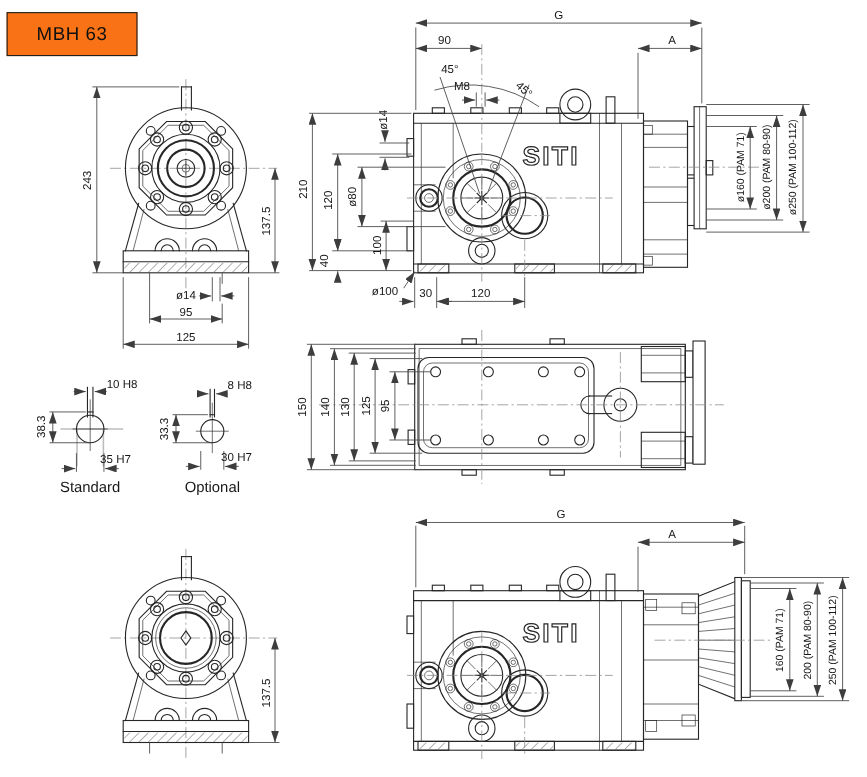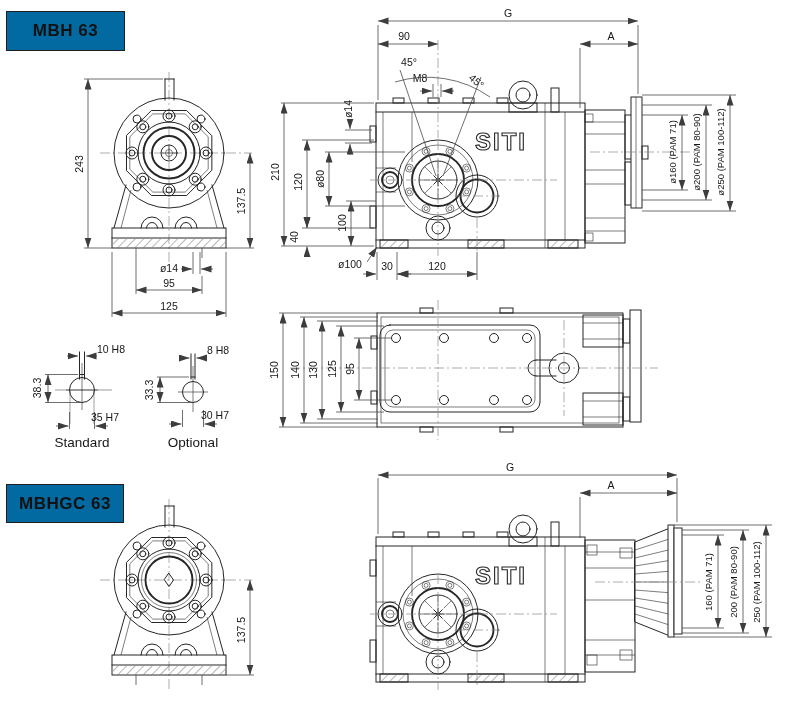--- a/index.html
+++ b/index.html
@@ -1,20 +1,20 @@
 <!DOCTYPE html>
 <html><head>
 <meta charset="utf-8">
 <style>
   html,body{margin:0;padding:0;background:#fff;}
   #page{position:relative;width:788px;height:706px;background:#fff;overflow:hidden;
         font-family:"Liberation Sans","DejaVu Sans",sans-serif;}
-  .panel-label{position:absolute;background:#0369a1;border:1.6px solid #1f1f1f;
+  .panel-label{position:absolute;background:#f97316;border:1.6px solid #1f1f1f;
         display:flex;align-items:center;justify-content:center;
-        font-weight:bold;font-size:17px;color:#111;letter-spacing:.5px;}
+        font-weight:normal;font-size:17px;color:#111;letter-spacing:.5px;}
   #lbl-mbh{left:6px;top:11px;width:117px;height:38px;}
   #lbl-mbhgc{left:6px;top:484px;width:116px;height:37px;}
   svg{position:absolute;left:0;top:0;}
   svg text{font-family:"Liberation Sans","DejaVu Sans",sans-serif;fill:#171717;}
   .ln{stroke:#262626;stroke-width:1;fill:none;stroke-linecap:square;}
   .th{stroke:#262626;stroke-width:.6;fill:none;}
   .b{stroke:#262626;stroke-width:1.9;fill:none;}
   .d{stroke:#4a4a4a;stroke-width:.8;fill:none;}
   .c{stroke:#8a8a8a;stroke-width:.7;fill:none;stroke-dasharray:10 3 2 3;}
   .g{stroke:#bcbcbc;stroke-width:1.4;fill:none;}
@@ -27,23 +27,20 @@
         stroke:#262626;stroke-width:1.1;text-anchor:middle;}
 </style>
 </head>
 <body>
 
 <div id="page">
 
   <div id="lbl-mbh" class="panel-label">
     <span>MBH 63</span>
   </div>
-  <div id="lbl-mbhgc" class="panel-label">
-    <span>MBHGC 63</span>
-  </div>
 
   <svg width="788" height="706" viewBox="0 0 788 706">
     <defs>
       <marker id="ae" markerWidth="12" markerHeight="9" refX="10.5" refY="3.5" orient="auto" markerUnits="userSpaceOnUse">
         <path d="M0,0 L10.5,3.5 L0,7 Z" fill="#3d3d3d"></path>
       </marker>
       <marker id="as" markerWidth="12" markerHeight="9" refX="10.5" refY="3.5" orient="auto-start-reverse" markerUnits="userSpaceOnUse">
         <path d="M0,0 L10.5,3.5 L0,7 Z" fill="#3d3d3d"></path>
       </marker>
       <pattern id="hp" patternUnits="userSpaceOnUse" width="6" height="6" patternTransform="rotate(45)">

